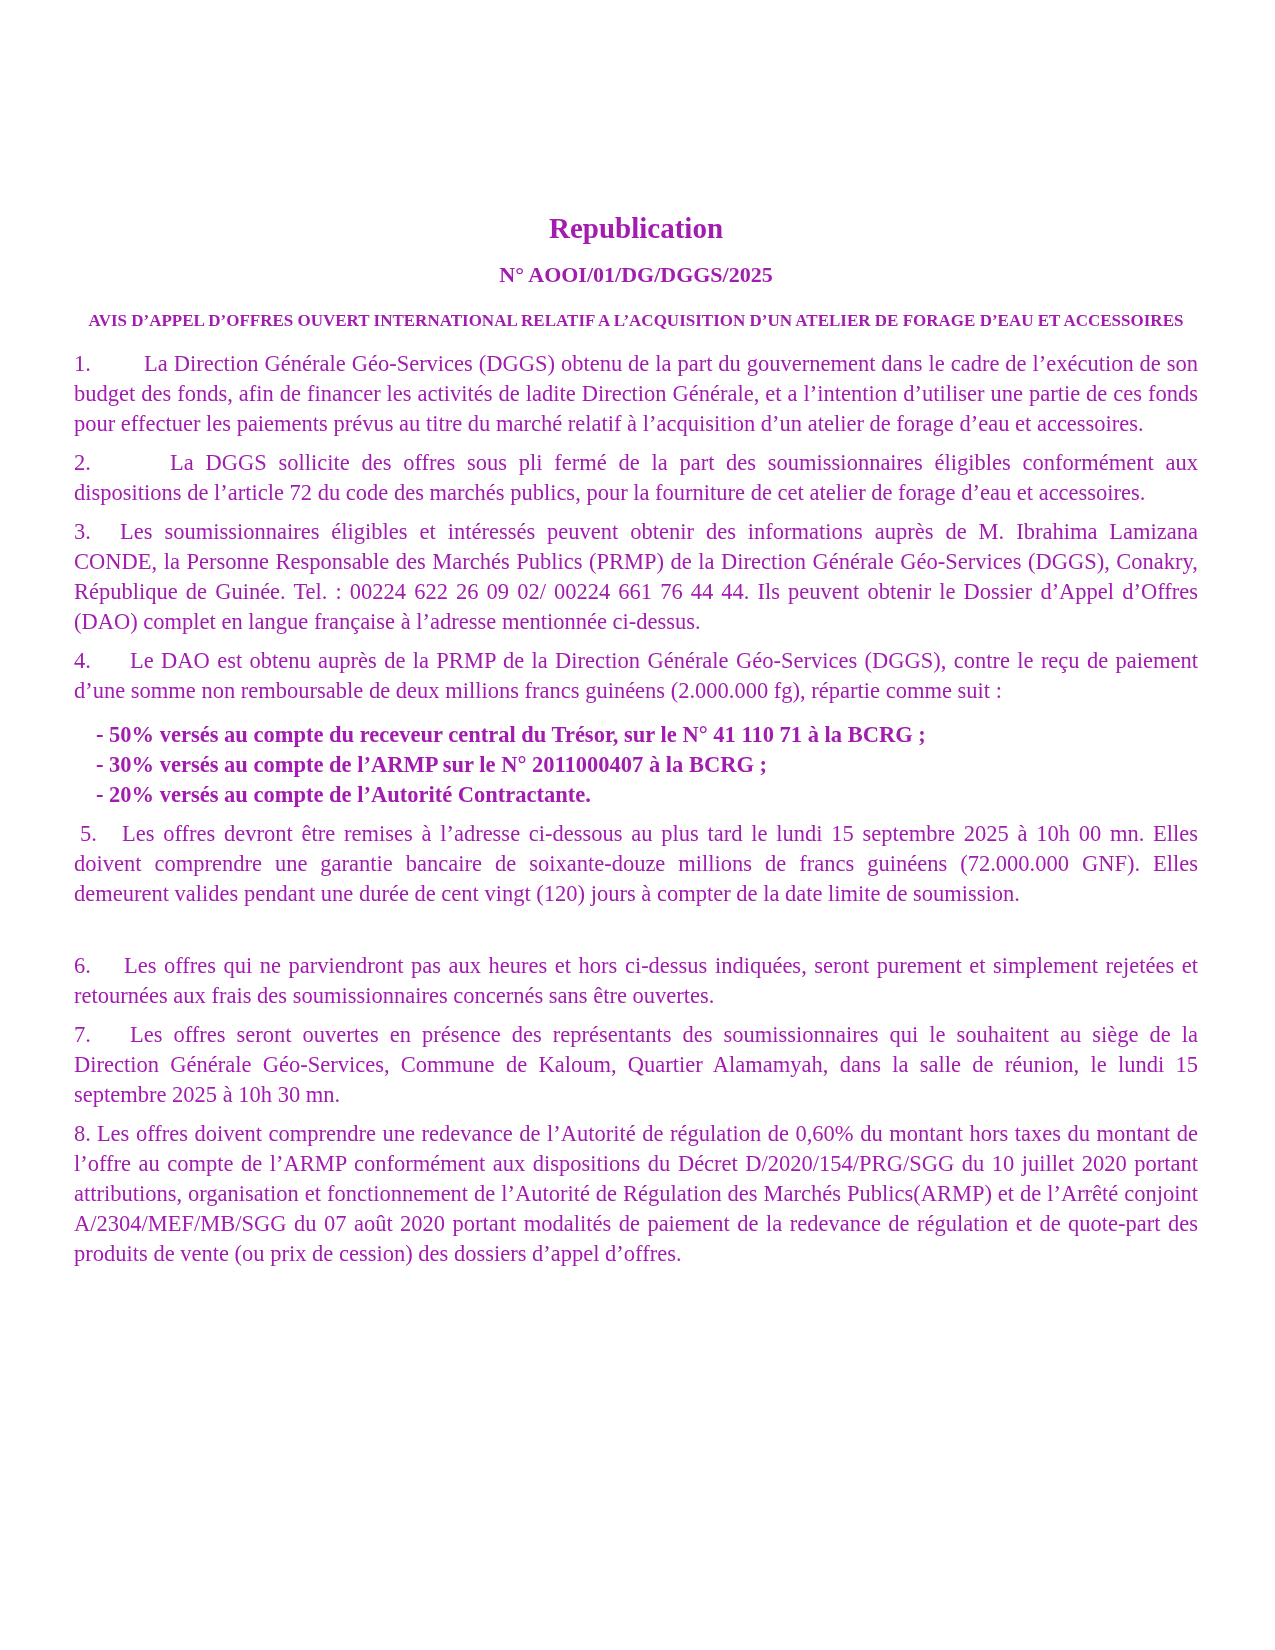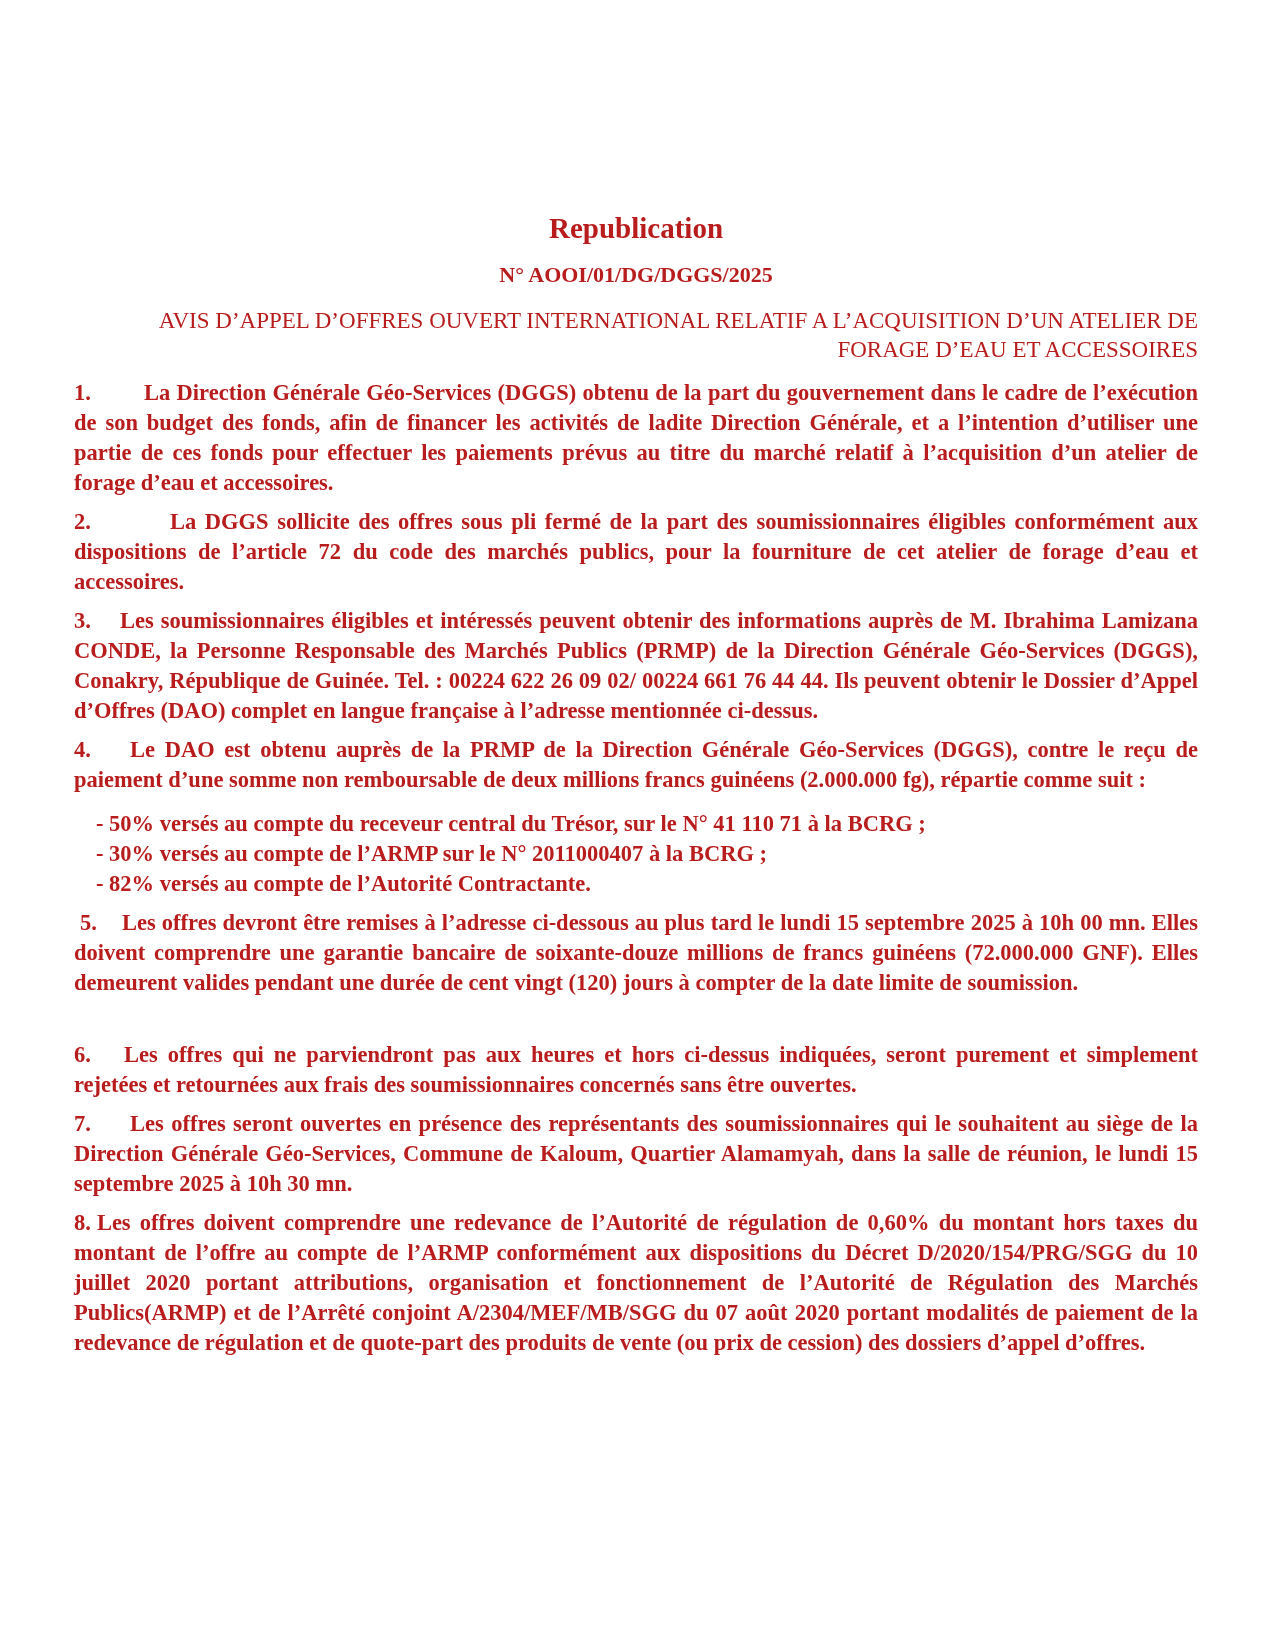--- a/index.html
+++ b/index.html
@@ -1,24 +1,24 @@
 <!DOCTYPE html>
 <html><head>
 <meta charset="utf-8">
 <style>
   html, body { margin: 0; padding: 0; background: #ffffff; }
   body { width: 1275px; height: 1650px; position: relative; overflow: hidden; }
   .page {
     position: absolute; left: 74px; top: 210px; width: 1124px;
-    font-family: "Liberation Serif", serif; color: #b91c1c; font-size: 22.5px; line-height: 30px;
+    font-family: "Liberation Serif", serif; color: #a21caf; font-size: 22.5px; line-height: 30px;
   }
   .title { text-align: center; font-weight: bold; font-size: 29px; line-height: 36px; margin: 0 0 14px 0; }
   .ref { text-align: center; font-weight: bold; font-size: 22px; line-height: 30px; margin: 0 0 16px 0; }
-  .heading { text-align: right; font-weight: normal; font-size: 23px; line-height: 29px; margin: 0 0 14px 0; }
-  p.para { margin: 0 0 9px 0; text-align: justify; font-weight: bold; }
+  .heading { text-align: center; font-weight: bold; font-size: 17px; line-height: 29px; margin: 0 0 14px 0; }
+  p.para { margin: 0 0 9px 0; text-align: justify; }
   p.para.gap-after { margin-bottom: 42px; }
   .num { display: inline-block; }
   .n1 { width: 70px; }
   .n2 { width: 96px; }
   .n3 { width: 46px; }
   .n4 { width: 56px; }
   .n5 { width: 48px; padding-left: 6px; box-sizing: border-box; }
   .n6 { width: 50px; }
   .n7 { width: 56px; }
   .n8 { width: auto; margin-right: 6px; }
@@ -41,21 +41,21 @@
   </p>
   <p class="para">
     <span class="num n3">3.</span><span>Les soumissionnaires éligibles et intéressés peuvent obtenir des informations auprès de M. Ibrahima Lamizana CONDE, la Personne Responsable des Marchés Publics (PRMP) de la Direction Générale Géo-Services (DGGS), Conakry, République de Guinée. Tel. : 00224 622 26 09 02/ 00224 661 76 44 44. Ils peuvent obtenir le Dossier d’Appel d’Offres (DAO) complet en langue française à l’adresse mentionnée ci-dessus.</span>
   </p>
   <p class="para" style="margin-bottom:14px">
     <span class="num n4">4.</span><span>Le DAO est obtenu auprès de la PRMP de la Direction Générale Géo-Services (DGGS), contre le reçu de paiement d’une somme non remboursable de deux millions francs guinéens (2.000.000 fg), répartie comme suit :</span>
   </p>
   <ul class="alloc">
     <li>- 50% versés au compte du receveur central du Trésor, sur le N° 41 110 71 à la BCRG ;</li>
     <li>- 30% versés au compte de l’ARMP sur le N° 2011000407 à la BCRG ;</li>
-    <li>- 82% versés au compte de l’Autorité Contractante.</li>
+    <li>- 20% versés au compte de l’Autorité Contractante.</li>
   </ul>
   <p class="para gap-after">
     <span class="num n5">5.</span><span>Les offres devront être remises à l’adresse ci-dessous au plus tard le lundi 15 septembre 2025 à 10h 00 mn. Elles doivent comprendre une garantie bancaire de soixante-douze millions de francs guinéens (72.000.000 GNF). Elles demeurent valides pendant une durée de cent vingt (120) jours à compter de la date limite de soumission.</span>
   </p>
   <p class="para">
     <span class="num n6">6.</span><span>Les offres qui ne parviendront pas aux heures et hors ci-dessus indiquées, seront purement et simplement rejetées et retournées aux frais des soumissionnaires concernés sans être ouvertes.</span>
   </p>
   <p class="para">
     <span class="num n7">7.</span><span>Les offres seront ouvertes en présence des représentants des soumissionnaires qui le souhaitent au siège de la Direction Générale Géo-Services, Commune de Kaloum, Quartier Alamamyah, dans la salle de réunion, le lundi 15 septembre 2025 à 10h 30 mn.</span>
   </p>

